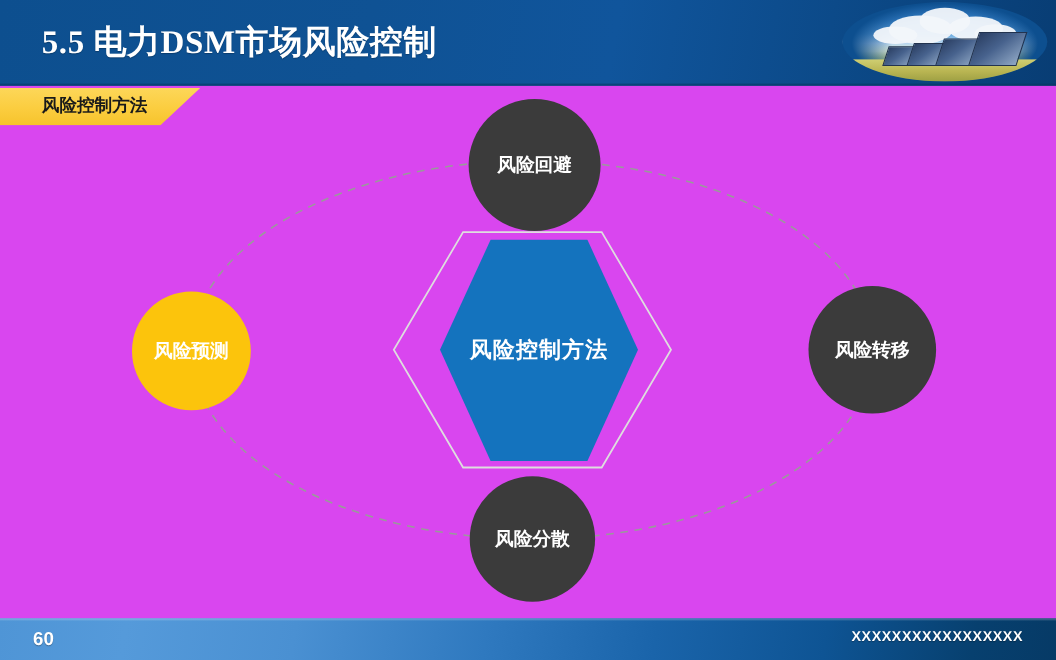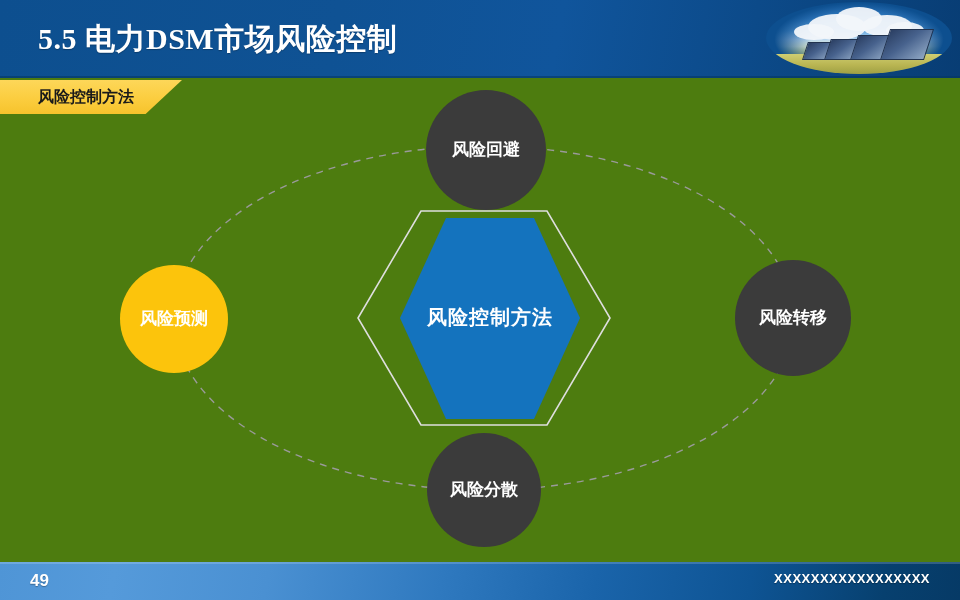--- a/index.html
+++ b/index.html
@@ -8,21 +8,21 @@
     background: #ffffff;
   }
   body {
     font-family: "Liberation Sans", "DejaVu Sans", sans-serif;
   }
   #slide {
     position: relative;
     width: 960px;
     height: 600px;
     overflow: hidden;
-    background: #4d7c0f;
+    background: #d946ef;
   }
 
   
   .header-band {
     position: absolute;
     left: 0;
     top: 0;
     width: 960px;
     height: 78px;
     background: linear-gradient(100deg, #0d4f8f 0%, #0f5294 35%, #10559c 58%, #0c4a89 78%, #083d74 100%);
@@ -218,16 +218,16 @@
       <circle cx="484" cy="412" r="57" fill="#3b3b3b"></circle>
       <text class="node-label small" x="484" y="413">风险分散</text>
 
       <circle cx="174" cy="241" r="54" fill="#fcc40c"></circle>
       <text class="node-label small" x="174" y="242">风险预测</text>
 
     </svg>
   </div>
 
   <div class="footer"></div>
-  <div class="footer-page">49</div>
+  <div class="footer-page">60</div>
   <div class="footer-note">XXXXXXXXXXXXXXXXX</div>
 
 </div>
 
 </body></html>

